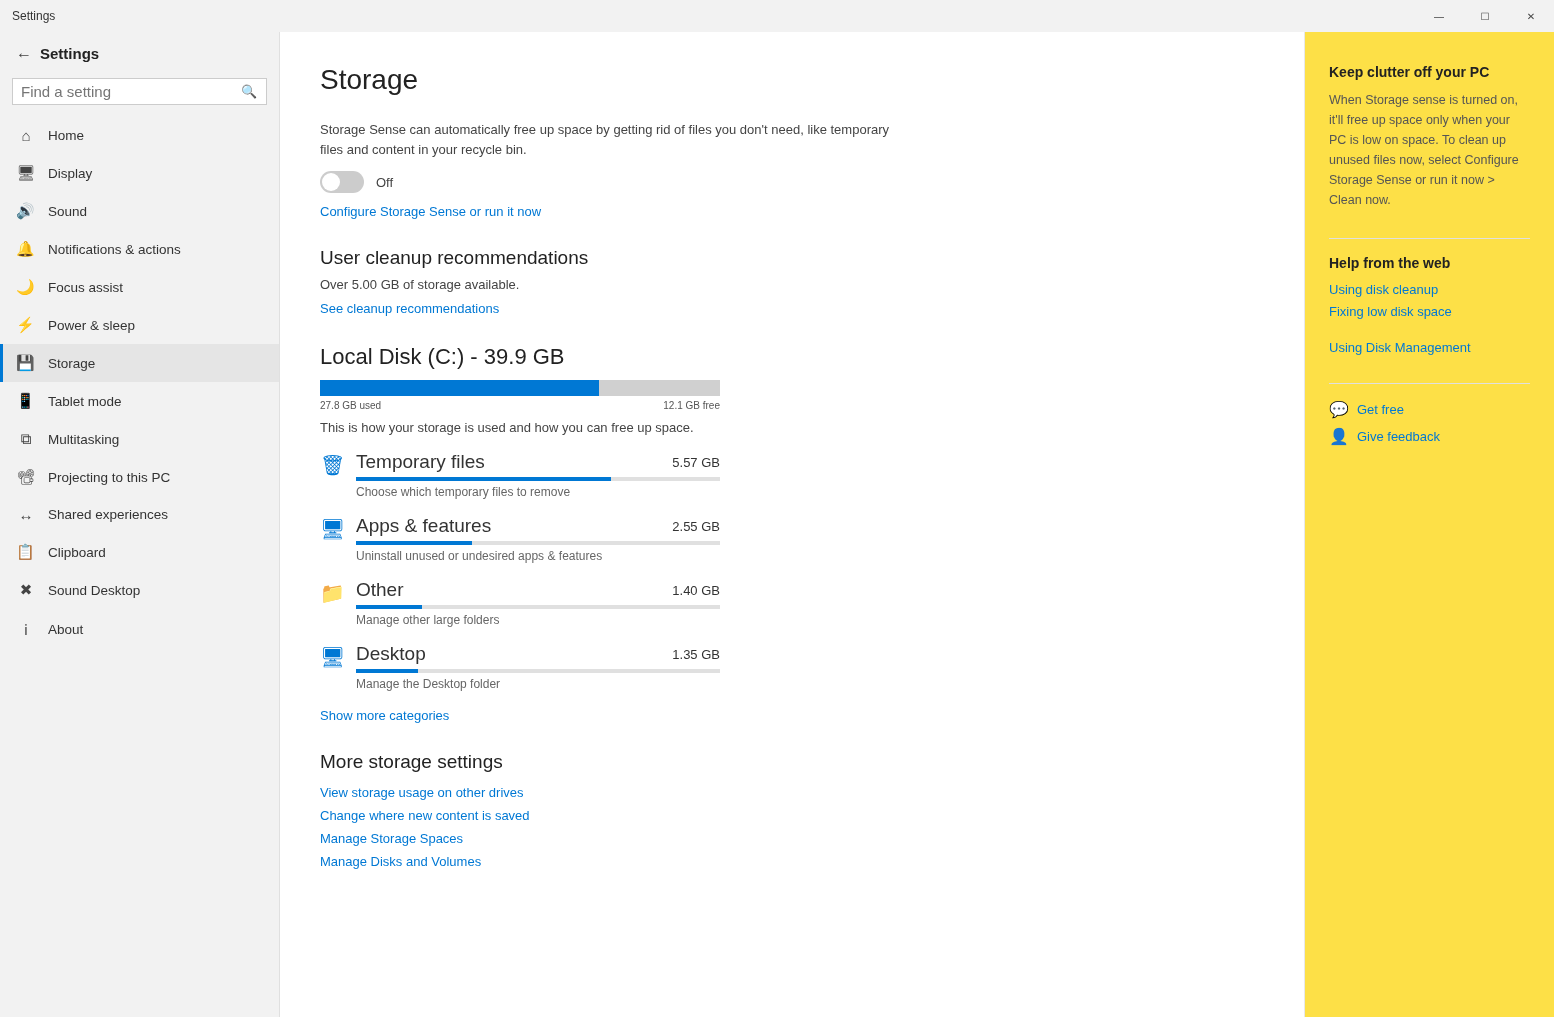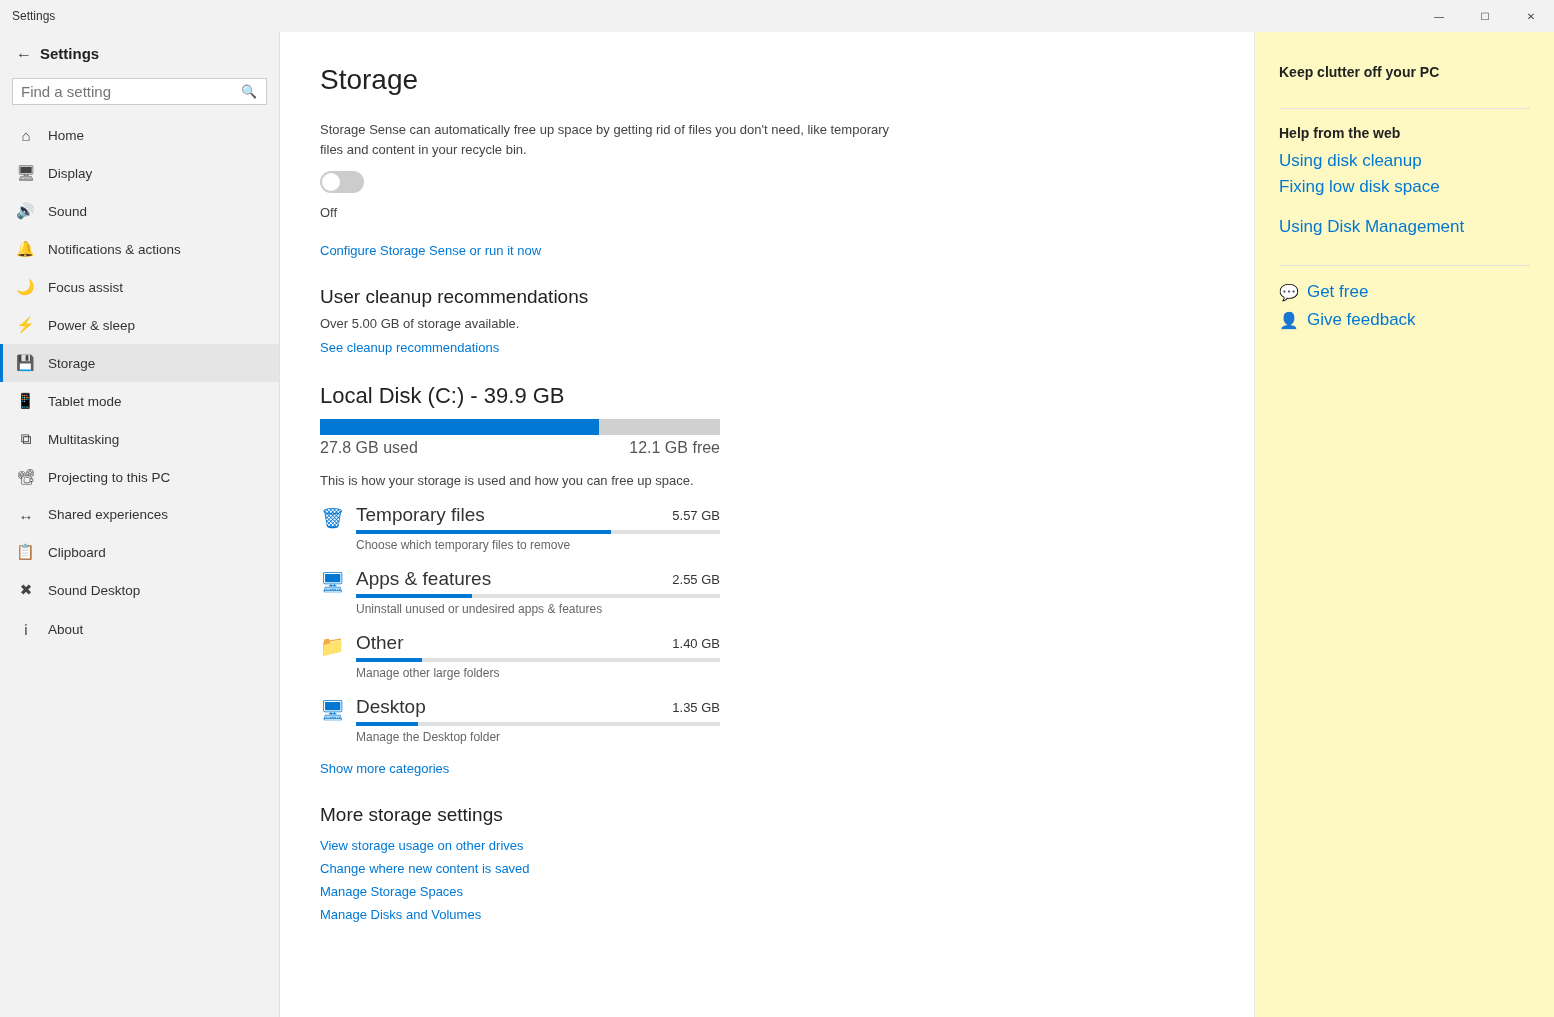--- a/index.html
+++ b/index.html
@@ -50,21 +50,21 @@
 
     
     .main { flex: 1; overflow-y: auto; padding: 32px 40px; background: #fff; }
     .page-title { font-size: 28px; font-weight: 300; margin-bottom: 24px; }
 
     
     .section { margin-bottom: 28px; }
     .section-desc { font-size: 13px; color: #444; line-height: 1.5; max-width: 580px; margin-bottom: 12px; }
     
     
-    .toggle-row { display: flex; align-items: flex-start; gap: 12px; margin-bottom: 22px; flex-direction: column; }
+    .toggle-row { display: flex; align-items: center; gap: 12px; margin-bottom: 10px; }
     .toggle {
       width: 44px; height: 22px; background: #ccc; border-radius: 11px; position: relative; cursor: pointer;
       transition: background 0.2s;
     }
     .toggle.off { background: #ccc; }
     .toggle-knob {
       width: 18px; height: 18px; background: #fff; border-radius: 50%;
       position: absolute; top: 2px; left: 2px; transition: left 0.2s;
     }
     .toggle.off .toggle-knob { left: 2px; }
@@ -75,21 +75,21 @@
     .subsection-title { font-size: 19px; font-weight: 400; margin-bottom: 8px; }
     .info-text { font-size: 13px; color: #444; margin-bottom: 8px; }
 
     
     .disk-title { font-size: 22px; font-weight: 300; margin-bottom: 10px; }
     .disk-bar-container {
       width: 100%; max-width: 400px; height: 16px; background: #d0d0d0; border-radius: 0; margin-bottom: 4px;
       display: flex; overflow: hidden;
     }
     .disk-bar-used { background: #0078d4; }
-    .disk-labels { display: flex; justify-content: space-between; max-width: 400px; font-size: 16px; color: #555; margin-bottom: 16px; }
+    .disk-labels { display: flex; justify-content: space-between; max-width: 400px; font-size: 10px; color: #555; margin-bottom: 9px; }
     .disk-caption { font-size: 13px; color: #444; margin-bottom: 16px; max-width: 400px; }
 
     
     .storage-item {
       display: flex; align-items: flex-start; gap: 12px; margin-bottom: 16px; max-width: 400px; cursor: pointer;
     }
     .storage-item-icon { font-size: 20px; color: #0078d4; margin-top: 2px; width: 24px; text-align: center; flex-shrink: 0; }
     .storage-item-body { flex: 1; }
     .storage-item-row { display: flex; justify-content: space-between; align-items: center; margin-bottom: 4px; }
     .storage-item-name { font-size: 19px; color: #333; }
@@ -99,29 +99,29 @@
     .storage-item-desc { font-size: 12px; color: #666; }
 
     .show-more { margin-bottom: 24px; }
 
     
     .more-title { font-size: 19px; font-weight: 400; margin-bottom: 12px; }
     .link-block { margin-bottom: 8px; display: block; }
 
     
     .right-panel {
-      width: 300px; flex-shrink: 0; padding: 32px 24px; background: #fef9c3;
+      width: 250px; flex-shrink: 0; padding: 32px 24px; background: #fde047;
       border-left: 1px solid #e8e8e8; overflow-y: auto;
     }
     .panel-section { margin-bottom: 28px; }
     .panel-title { font-size: 14px; font-weight: 600; margin-bottom: 10px; color: #222; }
     .panel-text { font-size: 12.5px; color: #555; line-height: 1.6; }
     .panel-link-row { display: flex; align-items: center; gap: 8px; margin-bottom: 8px; }
     .panel-link-icon { font-size: 16px; color: #444; }
-    .panel-link { color: #0078d4; text-decoration: none; font-size: 17px; cursor: pointer; text-align: right; }
+    .panel-link { color: #0078d4; text-decoration: none; font-size: 13px; cursor: pointer; text-align: right; }
     .separator { border: none; border-top: 1px solid #e0e0e0; margin: 16px 0; }
   </style>
 </head>
 <body>
 
 <div class="titlebar">
   <span class="titlebar-title">Settings</span>
   <div class="titlebar-controls">
     <button class="titlebar-btn">—</button>
     <button class="titlebar-btn">☐</button>
@@ -303,20 +303,21 @@
           <a class="link link-block">Manage Storage Spaces</a>
           <a class="link link-block">Manage Disks and Volumes</a>
         </div>
     </div>
 
   </div>
 
   <div class="right-panel">
     <div class="panel-section">
       <div class="panel-title">Keep clutter off your PC</div>
+      <div class="panel-text">When Storage sense is turned on, it'll free up space only when your PC is low on space. To clean up unused files now, select Configure Storage Sense or run it now &gt; Clean now.</div>
     </div>
     <hr class="separator">
     <div class="panel-section">
       <div class="panel-title">Help from the web</div>
       <div id="help-links">
           <div style="margin-bottom: 6px;"><a class="panel-link">Using disk cleanup</a></div>
           <div style="margin-bottom: 20px;"><a class="panel-link">Fixing low disk space</a></div>
           <div style="margin-bottom: 6px;"><a class="panel-link">Using Disk Management</a></div>
         </div>
     </div>

